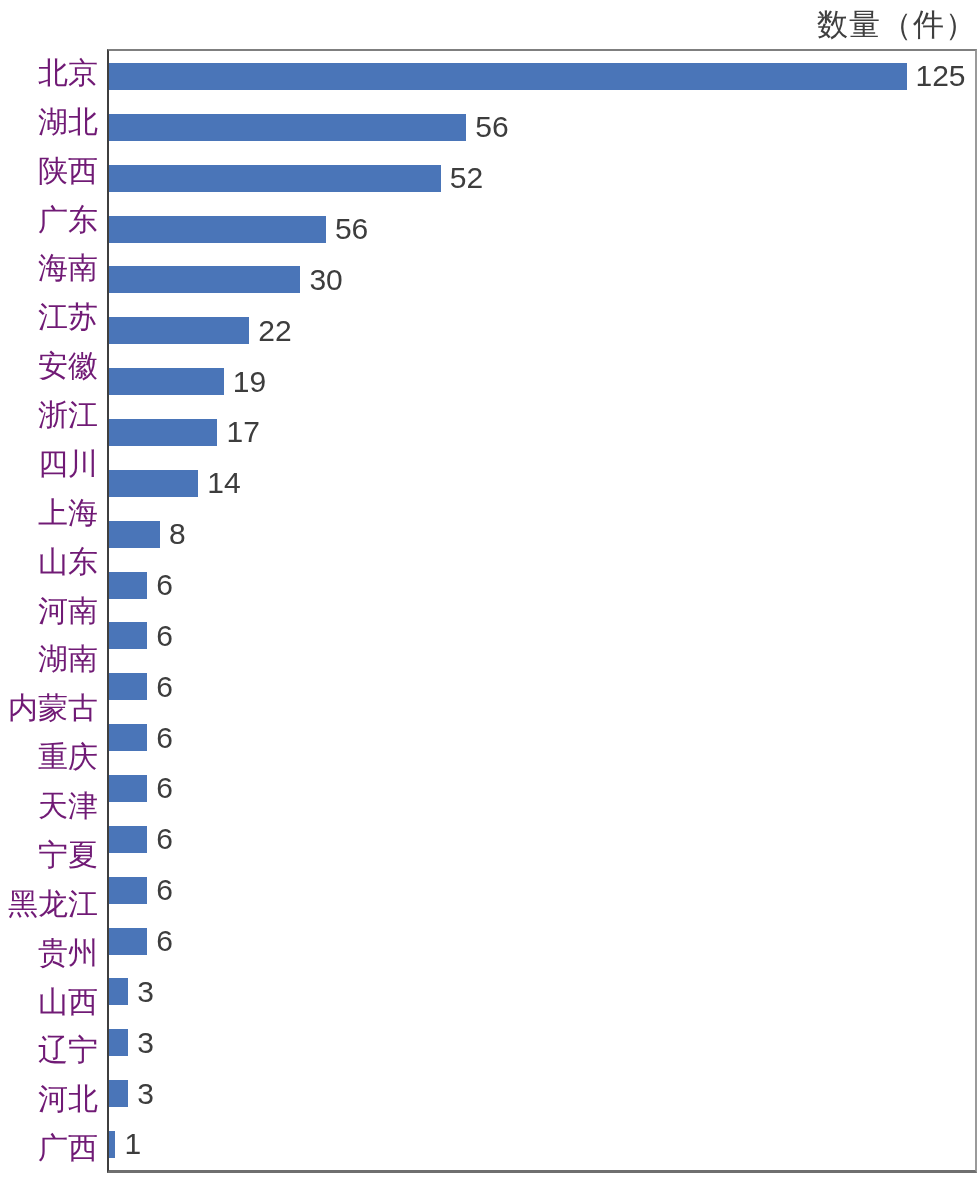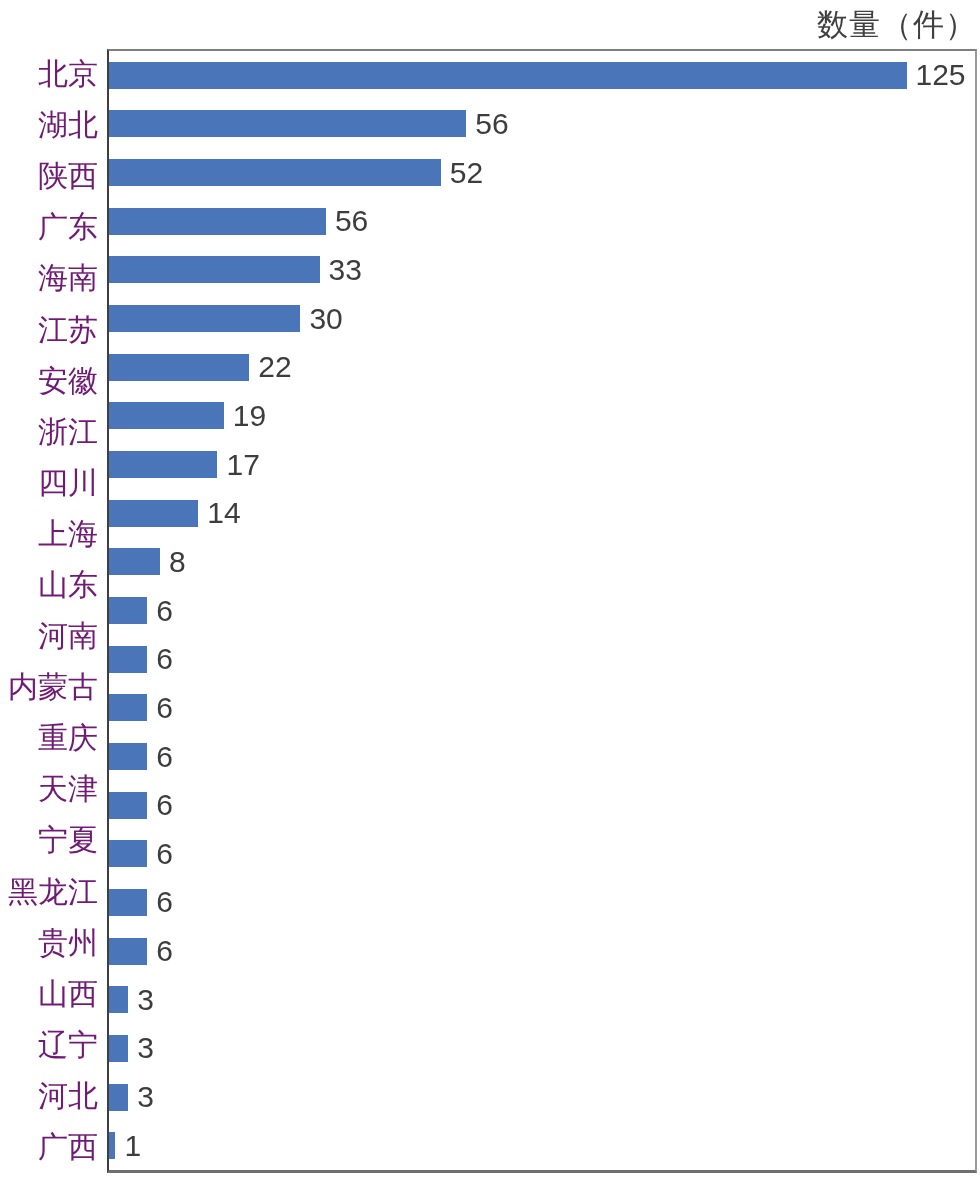--- a/index.html
+++ b/index.html
@@ -88,20 +88,21 @@
         <div class="cat-label">陕西</div>
         <div class="cat-label">广东</div>
         <div class="cat-label">海南</div>
         <div class="cat-label">江苏</div>
         <div class="cat-label">安徽</div>
         <div class="cat-label">浙江</div>
         <div class="cat-label">四川</div>
         <div class="cat-label">上海</div>
         <div class="cat-label">山东</div>
         <div class="cat-label">河南</div>
+        <div class="cat-label">湖南</div>
         <div class="cat-label">内蒙古</div>
         <div class="cat-label">重庆</div>
         <div class="cat-label">天津</div>
         <div class="cat-label">宁夏</div>
         <div class="cat-label">黑龙江</div>
         <div class="cat-label">贵州</div>
         <div class="cat-label">山西</div>
         <div class="cat-label">辽宁</div>
         <div class="cat-label">河北</div>
         <div class="cat-label">广西</div>
@@ -117,24 +118,20 @@
         </div>
         <div class="bar-row">
           <div class="bar" style="width: 331.76px; background: rgb(74, 117, 184);"></div>
           <span class="val-label">52</span>
         </div>
         <div class="bar-row">
           <div class="bar" style="width: 216.92px; background: rgb(74, 117, 184);"></div>
           <span class="val-label">56</span>
         </div>
         <div class="bar-row">
-          <div class="bar" style="width: 210.54px; background: rgb(74, 117, 184);"></div>
-          <span class="val-label">33</span>
-        </div>
-        <div class="bar-row">
           <div class="bar" style="width: 191.4px; background: rgb(74, 117, 184);"></div>
           <span class="val-label">30</span>
         </div>
         <div class="bar-row">
           <div class="bar" style="width: 140.36px; background: rgb(74, 117, 184);"></div>
           <span class="val-label">22</span>
         </div>
         <div class="bar-row">
           <div class="bar" style="width: 114.84px; background: rgb(74, 117, 184);"></div>
           <span class="val-label">19</span>

